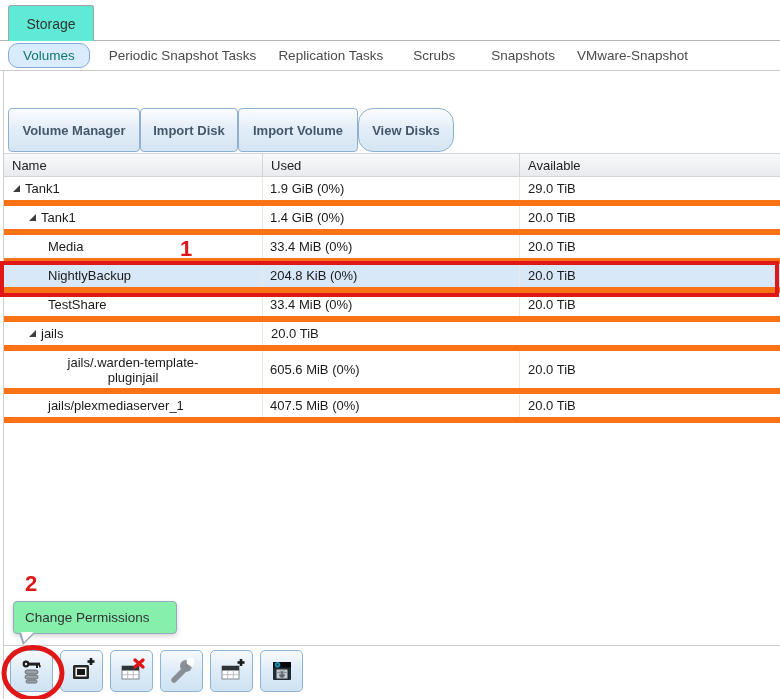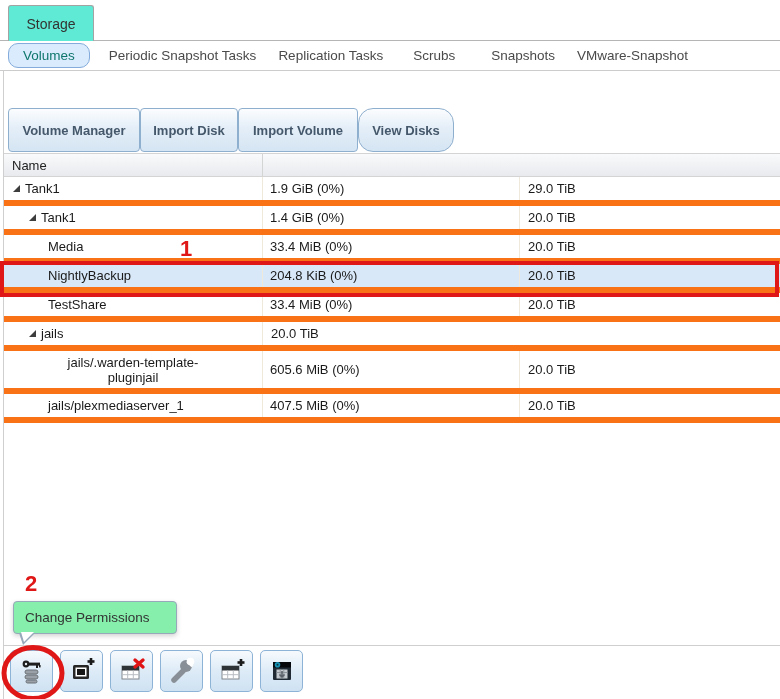--- a/index.html
+++ b/index.html
@@ -102,20 +102,22 @@
   <div class="actions">
     <div class="btn w1">Volume Manager</div>
     <div class="btn w2">Import Disk</div>
     <div class="btn w3">Import Volume</div>
     <div class="btn w4">View Disks</div>
   </div>
 
   <div class="grid">
     <div class="grid-header">
       <div class="hcell c-name">Name</div>
+      <div class="hcell c-used">Used</div>
+      <div class="hcell c-avail">Available</div>
     </div>
 
     <div class="grid-row">
       <div class="cell c-name ind0">
         <span class="expander"></span>
         <span class="txt">Tank1</span>
       </div>
       <div class="cell c-used">1.9 GiB (0%)</div>
       <div class="cell c-avail">29.0 TiB</div>
     </div>

